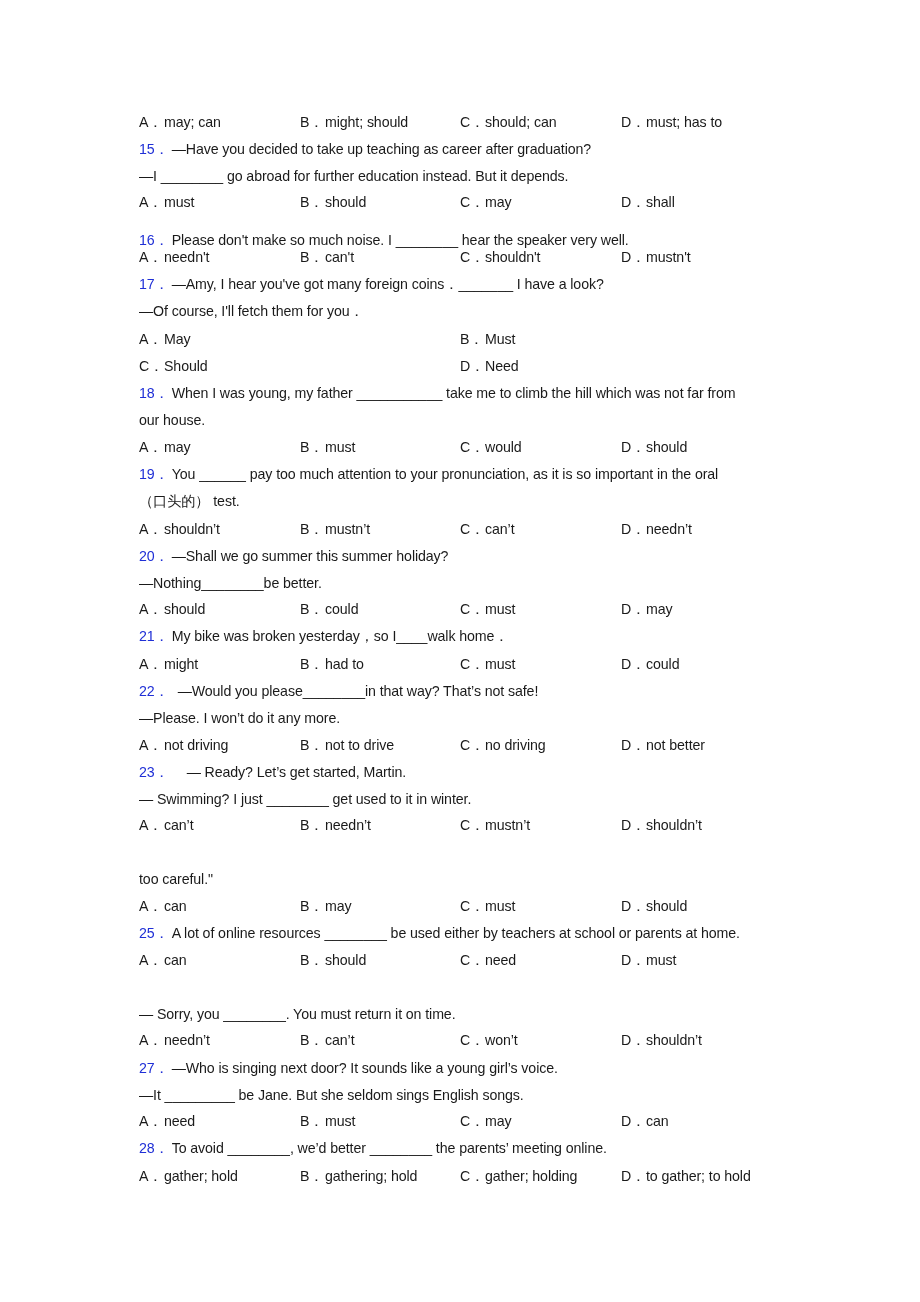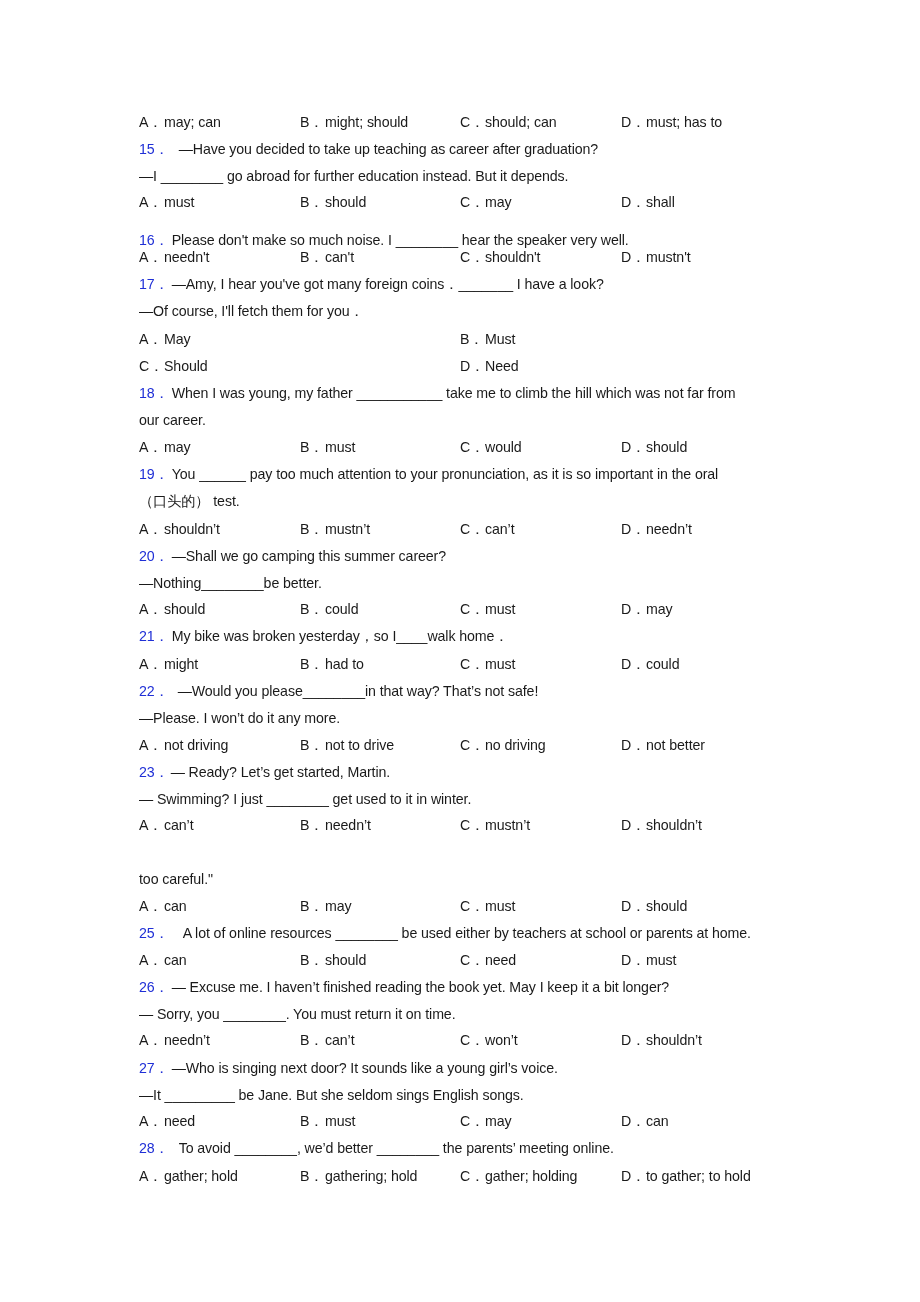--- a/index.html
+++ b/index.html
@@ -30,21 +30,21 @@
 
 <div id="page">
 
   <div class="line" style="top:112px">
     <span class="opt" style="left:0"><span class="letter">A．</span><span>may; can</span></span>
     <span class="opt" style="left:161px"><span class="letter">B．</span><span>might; should</span></span>
     <span class="opt" style="left:321px"><span class="letter">C．</span><span>should; can</span></span>
     <span class="opt" style="left:482px"><span class="letter">D．</span><span>must; has to</span></span>
   </div>
 
-  <div class="line" style="top:139px"><span class="qnum">15．</span><span style="margin-left:10px">—Have you decided to take up teaching as career after graduation?</span></div>
+  <div class="line" style="top:139px"><span class="qnum">15．</span><span style="margin-left:3px">—Have you decided to take up teaching as career after graduation?</span></div>
   <div class="line" style="top:166px">—I ________ go abroad for further education instead. But it depends.</div>
   <div class="line" style="top:192px">
     <span class="opt" style="left:0"><span class="letter">A．</span><span>must</span></span>
     <span class="opt" style="left:161px"><span class="letter">B．</span><span>should</span></span>
     <span class="opt" style="left:321px"><span class="letter">C．</span><span>may</span></span>
     <span class="opt" style="left:482px"><span class="letter">D．</span><span>shall</span></span>
   </div>
 
   <div class="line" style="top:230px"><span class="qnum">16．</span><span style="margin-left:3px">Please don't make so much noise. I ________ hear the speaker very well.</span></div>
   <div class="line" style="top:247px">
@@ -59,38 +59,38 @@
   <div class="line" style="top:329px">
     <span class="opt" style="left:0"><span class="letter">A．</span><span>May</span></span>
     <span class="opt" style="left:321px"><span class="letter">B．</span><span>Must</span></span>
   </div>
   <div class="line" style="top:356px">
     <span class="opt" style="left:0"><span class="letter">C．</span><span>Should</span></span>
     <span class="opt" style="left:321px"><span class="letter">D．</span><span>Need</span></span>
   </div>
 
   <div class="line" style="top:383px"><span class="qnum">18．</span><span style="margin-left:3px">When I was young, my father ___________ take me to climb the hill which was not far from</span></div>
-  <div class="line" style="top:410px">our career.</div>
+  <div class="line" style="top:410px">our house.</div>
   <div class="line" style="top:437px">
     <span class="opt" style="left:0"><span class="letter">A．</span><span>may</span></span>
     <span class="opt" style="left:161px"><span class="letter">B．</span><span>must</span></span>
     <span class="opt" style="left:321px"><span class="letter">C．</span><span>would</span></span>
     <span class="opt" style="left:482px"><span class="letter">D．</span><span>should</span></span>
   </div>
 
   <div class="line" style="top:464px"><span class="qnum">19．</span><span style="margin-left:3px">You ______ pay too much attention to your pronunciation, as it is so important in the oral</span></div>
   <div class="line" style="top:491px">（口头的） test.</div>
   <div class="line" style="top:519px">
     <span class="opt" style="left:0"><span class="letter">A．</span><span>shouldn’t</span></span>
     <span class="opt" style="left:161px"><span class="letter">B．</span><span>mustn’t</span></span>
     <span class="opt" style="left:321px"><span class="letter">C．</span><span>can’t</span></span>
     <span class="opt" style="left:482px"><span class="letter">D．</span><span>needn’t</span></span>
   </div>
 
-  <div class="line" style="top:546px"><span class="qnum">20．</span><span style="margin-left:3px">—Shall we go camping this summer career?</span></div>
+  <div class="line" style="top:546px"><span class="qnum">20．</span><span style="margin-left:3px">—Shall we go summer this summer holiday?</span></div>
   <div class="line" style="top:573px">—Nothing________be better.</div>
   <div class="line" style="top:599px">
     <span class="opt" style="left:0"><span class="letter">A．</span><span>should</span></span>
     <span class="opt" style="left:161px"><span class="letter">B．</span><span>could</span></span>
     <span class="opt" style="left:321px"><span class="letter">C．</span><span>must</span></span>
     <span class="opt" style="left:482px"><span class="letter">D．</span><span>may</span></span>
   </div>
 
   <div class="line" style="top:626px"><span class="qnum">21．</span><span style="margin-left:3px">My bike was broken yesterday，so I____walk home．</span></div>
   <div class="line" style="top:654px">
@@ -102,63 +102,62 @@
 
   <div class="line" style="top:681px"><span class="qnum">22．</span><span style="margin-left:9px">—Would you please________in that way? That’s not safe!</span></div>
   <div class="line" style="top:708px">—Please. I won’t do it any more.</div>
   <div class="line" style="top:735px">
     <span class="opt" style="left:0"><span class="letter">A．</span><span>not driving</span></span>
     <span class="opt" style="left:161px"><span class="letter">B．</span><span>not to drive</span></span>
     <span class="opt" style="left:321px"><span class="letter">C．</span><span>no driving</span></span>
     <span class="opt" style="left:482px"><span class="letter">D．</span><span>not better</span></span>
   </div>
 
-  <div class="line" style="top:762px"><span class="qnum">23．</span><span style="margin-left:2px">— Ready? Let’s get started, Martin.</span></div>
+  <div class="line" style="top:762px"><span class="qnum">23．</span><span style="margin-left:18px">— Ready? Let’s get started, Martin.</span></div>
   <div class="line" style="top:789px">— Swimming? I just ________ get used to it in winter.</div>
   <div class="line" style="top:815px">
     <span class="opt" style="left:0"><span class="letter">A．</span><span>can’t</span></span>
     <span class="opt" style="left:161px"><span class="letter">B．</span><span>needn’t</span></span>
     <span class="opt" style="left:321px"><span class="letter">C．</span><span>mustn’t</span></span>
     <span class="opt" style="left:482px"><span class="letter">D．</span><span>shouldn’t</span></span>
   </div>
 
   <div class="line" style="top:869px">too careful."</div>
   <div class="line" style="top:896px">
     <span class="opt" style="left:0"><span class="letter">A．</span><span>can</span></span>
     <span class="opt" style="left:161px"><span class="letter">B．</span><span>may</span></span>
     <span class="opt" style="left:321px"><span class="letter">C．</span><span>must</span></span>
     <span class="opt" style="left:482px"><span class="letter">D．</span><span>should</span></span>
   </div>
 
-  <div class="line" style="top:923px"><span class="qnum">25．</span><span style="margin-left:14px">A lot of online resources ________ be used either by teachers at school or parents at home.</span></div>
+  <div class="line" style="top:923px"><span class="qnum">25．</span><span style="margin-left:3px">A lot of online resources ________ be used either by teachers at school or parents at home.</span></div>
   <div class="line" style="top:950px">
     <span class="opt" style="left:0"><span class="letter">A．</span><span>can</span></span>
     <span class="opt" style="left:161px"><span class="letter">B．</span><span>should</span></span>
     <span class="opt" style="left:321px"><span class="letter">C．</span><span>need</span></span>
     <span class="opt" style="left:482px"><span class="letter">D．</span><span>must</span></span>
   </div>
 
-  <div class="line" style="top:977px"><span class="qnum">26．</span><span style="margin-left:3px">— Excuse me. I haven’t finished reading the book yet. May I keep it a bit longer?</span></div>
   <div class="line" style="top:1004px">— Sorry, you ________. You must return it on time.</div>
   <div class="line" style="top:1030px">
     <span class="opt" style="left:0"><span class="letter">A．</span><span>needn’t</span></span>
     <span class="opt" style="left:161px"><span class="letter">B．</span><span>can’t</span></span>
     <span class="opt" style="left:321px"><span class="letter">C．</span><span>won’t</span></span>
     <span class="opt" style="left:482px"><span class="letter">D．</span><span>shouldn’t</span></span>
   </div>
 
   <div class="line" style="top:1058px"><span class="qnum">27．</span><span style="margin-left:3px">—Who is singing next door? It sounds like a young girl’s voice.</span></div>
   <div class="line" style="top:1085px">—It _________ be Jane. But she seldom sings English songs.</div>
   <div class="line" style="top:1111px">
     <span class="opt" style="left:0"><span class="letter">A．</span><span>need</span></span>
     <span class="opt" style="left:161px"><span class="letter">B．</span><span>must</span></span>
     <span class="opt" style="left:321px"><span class="letter">C．</span><span>may</span></span>
     <span class="opt" style="left:482px"><span class="letter">D．</span><span>can</span></span>
   </div>
 
-  <div class="line" style="top:1138px"><span class="qnum">28．</span><span style="margin-left:10px">To avoid ________, we’d better ________ the parents’ meeting online.</span></div>
+  <div class="line" style="top:1138px"><span class="qnum">28．</span><span style="margin-left:3px">To avoid ________, we’d better ________ the parents’ meeting online.</span></div>
   <div class="line" style="top:1166px">
     <span class="opt" style="left:0"><span class="letter">A．</span><span>gather; hold</span></span>
     <span class="opt" style="left:161px"><span class="letter">B．</span><span>gathering; hold</span></span>
     <span class="opt" style="left:321px"><span class="letter">C．</span><span>gather; holding</span></span>
     <span class="opt" style="left:482px"><span class="letter">D．</span><span>to gather; to hold</span></span>
   </div>
 </div>
 
 </body></html>

